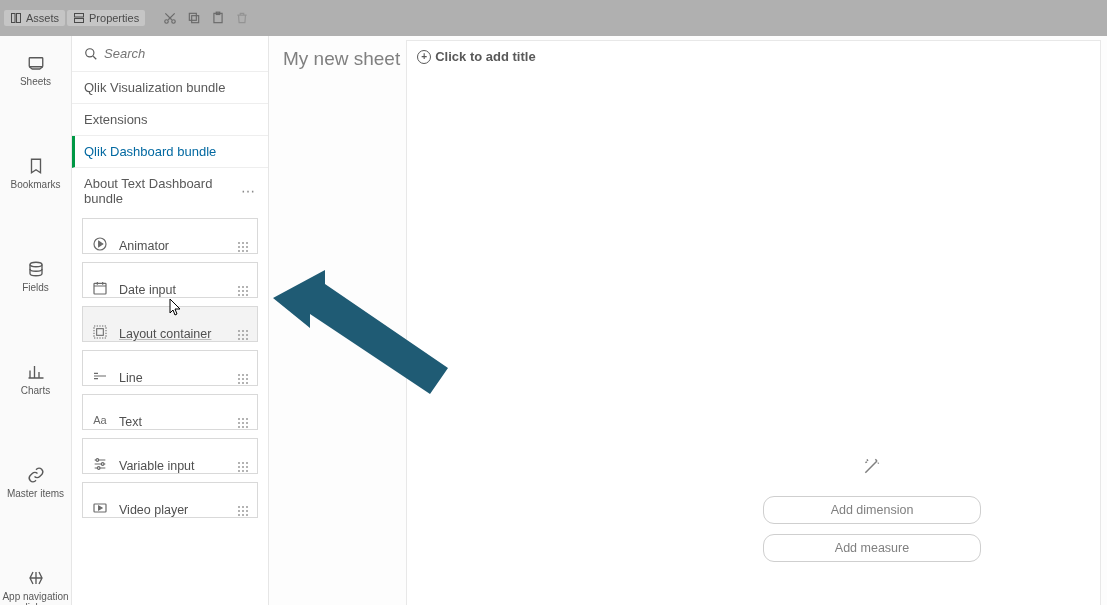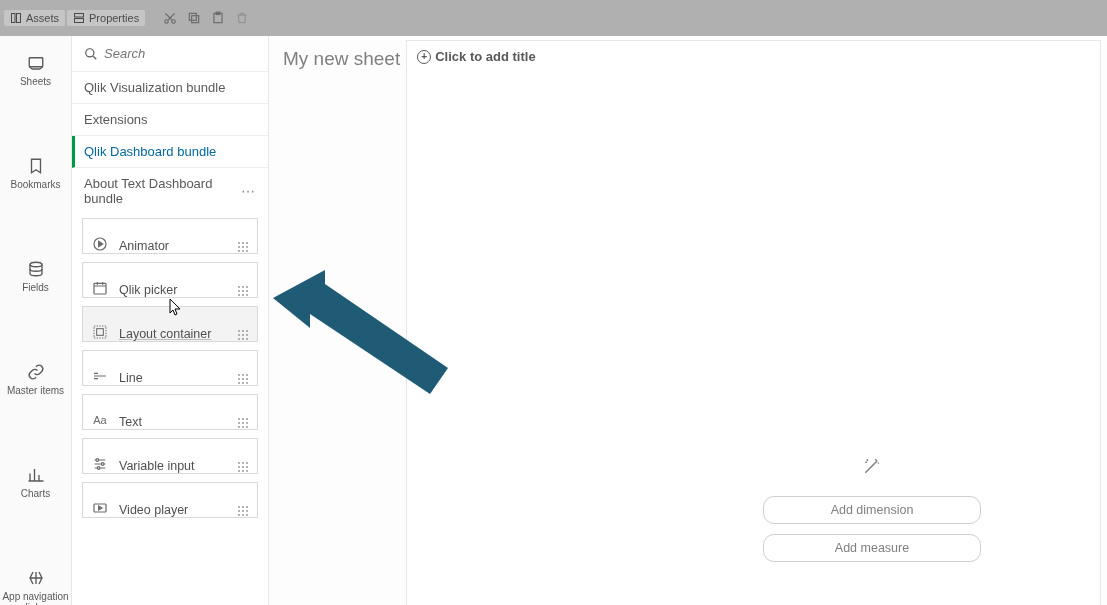--- a/index.html
+++ b/index.html
@@ -292,30 +292,30 @@
     <div class="rail-item">
       <svg class="ri-icon" viewBox="0 0 24 24" fill="none" stroke="currentColor" stroke-width="1.8">
           <ellipse cx="12" cy="6" rx="8" ry="3"></ellipse>
           <path d="M4 6v12c0 1.7 3.6 3 8 3s8-1.3 8-3V6"></path>
           <path d="M4 12c0 1.7 3.6 3 8 3s8-1.3 8-3"></path>
         </svg>
       <span>Fields</span>
     </div>
     <div class="rail-item">
       <svg class="ri-icon" viewBox="0 0 24 24" fill="none" stroke="currentColor" stroke-width="1.8">
+          <path d="M4 20V10M10 20V4M16 20v-8M22 20H2"></path>
+        </svg>
+      <span>Charts</span>
+    </div>
+    <div class="rail-item">
+      <svg class="ri-icon" viewBox="0 0 24 24" fill="none" stroke="currentColor" stroke-width="1.8">
           <path d="M10 14a5 5 0 0 0 7 0l3-3a5 5 0 0 0-7-7l-1 1"></path>
           <path d="M14 10a5 5 0 0 0-7 0l-3 3a5 5 0 0 0 7 7l1-1"></path>
         </svg>
       <span>Master items</span>
-    </div>
-    <div class="rail-item">
-      <svg class="ri-icon" viewBox="0 0 24 24" fill="none" stroke="currentColor" stroke-width="1.8">
-          <path d="M4 20V10M10 20V4M16 20v-8M22 20H2"></path>
-        </svg>
-      <span>Charts</span>
     </div>
     <div class="rail-item">
       <svg class="ri-icon" viewBox="0 0 24 24" fill="none" stroke="currentColor" stroke-width="1.8">
           <path d="M4 12h16M12 4v16M8 4l-4 8 4 8M16 4l4 8-4 8"></path>
         </svg>
       <span>App navigation links</span>
     </div>
   </div>
 
   <div class="asset-panel">
@@ -361,21 +361,21 @@
           </span>
       </div>
 
       <div class="ext-item">
         <span class="ei-icon">
           <svg width="16" height="16" viewBox="0 0 24 24" fill="none" stroke="currentColor" stroke-width="1.8">
               <rect x="3" y="5" width="18" height="16" rx="1"></rect>
               <path d="M3 9h18M8 3v4M16 3v4"></path>
             </svg>
         </span>
-        <span class="ei-label">Qlik picker</span>
+        <span class="ei-label">Date input</span>
         <span class="grip">
             <svg width="12" height="12" viewBox="0 0 12 12">
               <g fill="#9a9a9a">
                 <circle cx="2" cy="2" r="1"></circle>
                 <circle cx="6" cy="2" r="1"></circle>
                 <circle cx="10" cy="2" r="1"></circle>
                 <circle cx="2" cy="6" r="1"></circle>
                 <circle cx="6" cy="6" r="1"></circle>
                 <circle cx="10" cy="6" r="1"></circle>
                 <circle cx="2" cy="10" r="1"></circle>

